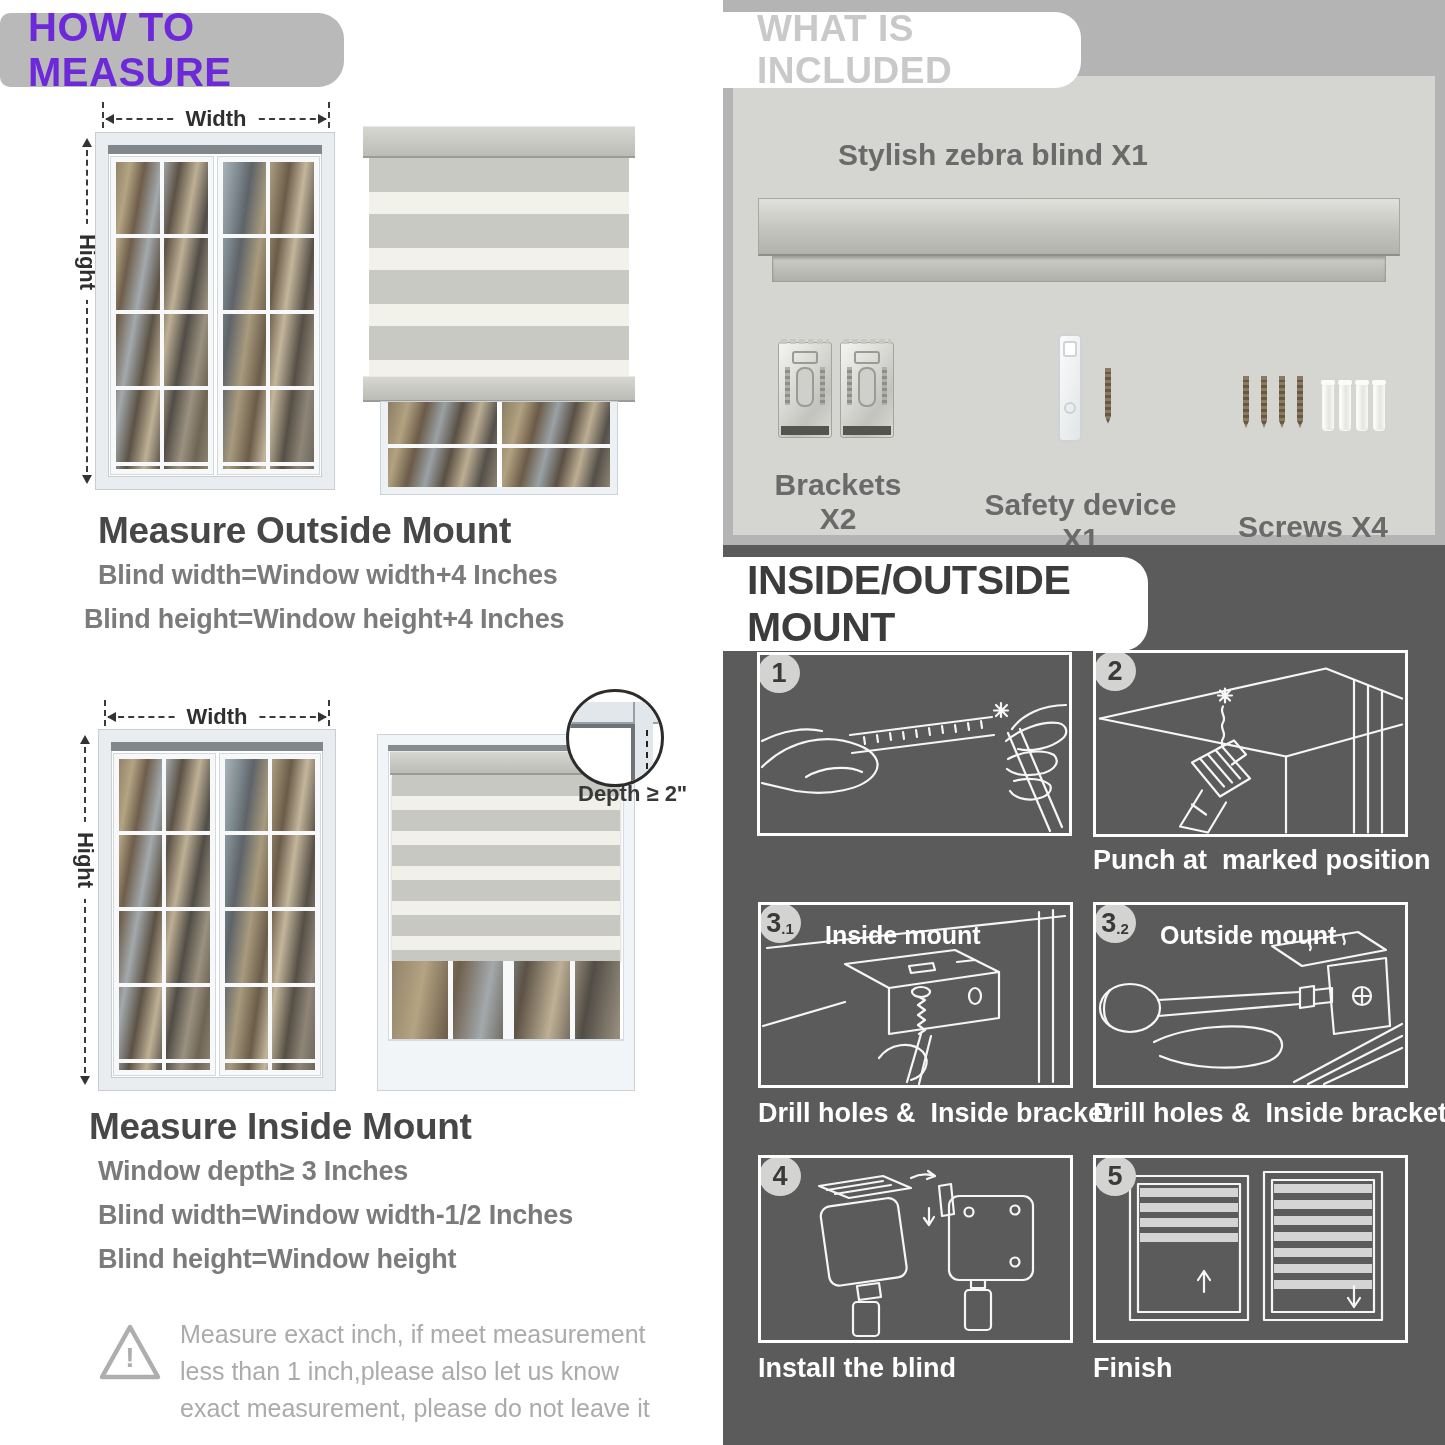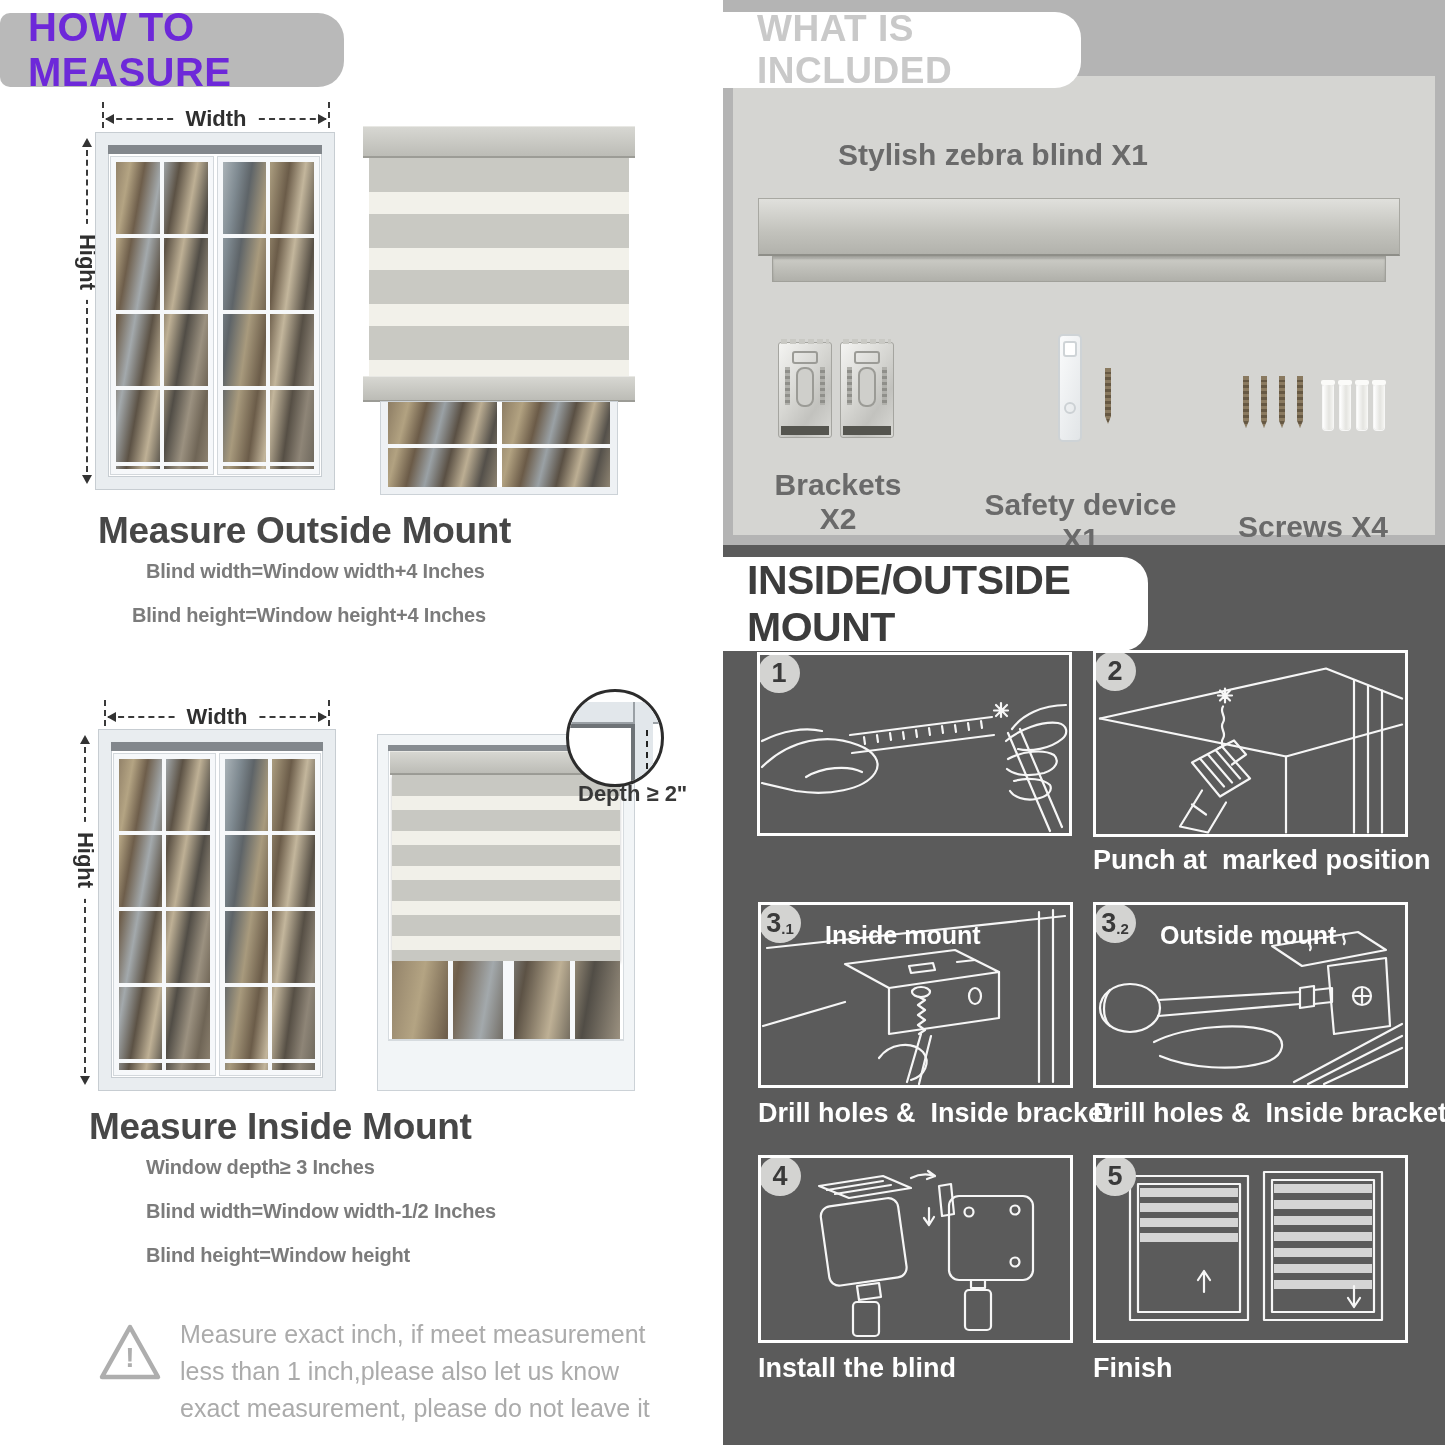--- a/index.html
+++ b/index.html
@@ -60,21 +60,21 @@
   .sill{flex:1;background:#f2f5f7;box-shadow:inset 0 2px 0 #d6dbdf;}
 
   .mag{position:absolute;border-radius:50%;border:3px solid #2c2c2c;background:#fff;overflow:hidden;z-index:5;}
   .m-top{position:absolute;left:-6px;right:-6px;top:10px;height:20px;background:#e2e7eb;border-bottom:2px solid #9aa0a5;}
   .m-right{position:absolute;top:10px;right:8px;width:18px;bottom:-6px;background:#e2e7eb;border-left:2px solid #9aa0a5;}
   .m-l1{position:absolute;top:32px;right:26px;width:4px;bottom:0;background:#6e7377;}
   .m-l2{position:absolute;top:32px;left:-6px;right:26px;height:4px;background:#6e7377;}
   .m-dash{position:absolute;top:38px;bottom:4px;right:13px;border-left:2px dashed #222;}
 
   .sec-title{position:absolute;font-weight:700;font-size:37px;color:#474747;letter-spacing:-.3px;}
-  .sec-line{position:absolute;font-weight:700;font-size:20px;color:#7b7b7b;letter-spacing:-.2px;margin-left:48px;}
+  .sec-line{position:absolute;font-weight:700;font-size:27px;color:#7b7b7b;letter-spacing:-.2px;}
   .warn-text{position:absolute;font-weight:400;font-size:25px;line-height:37px;color:#ababab;}
 
   
   .hdr-white{position:absolute;background:#fff;display:flex;align-items:center;box-sizing:border-box;}
   .part-label{position:absolute;font-weight:700;font-size:30px;color:#6a6a6a;text-align:center;}
   .tier1{position:absolute;background:linear-gradient(to bottom,#e0e0dc,#c2c2bc 60%,#b2b2ac);border:1px solid #a8a8a2;border-bottom:2px solid #8e8e88;box-sizing:border-box;}
   .tier2{position:absolute;background:linear-gradient(to bottom,#cdcdc7,#b0b0aa);border:1px solid #a0a09a;box-shadow:inset 0 2px 2px rgba(0,0,0,.18);box-sizing:border-box;}
 
   .bracket{position:absolute;width:54px;height:96px;background:linear-gradient(125deg,#f4f4f2,#d6d6d2 45%,#c2c2be 70%,#d9d9d5);
            border:1px solid #a5a5a0;border-radius:3px;box-sizing:border-box;}

